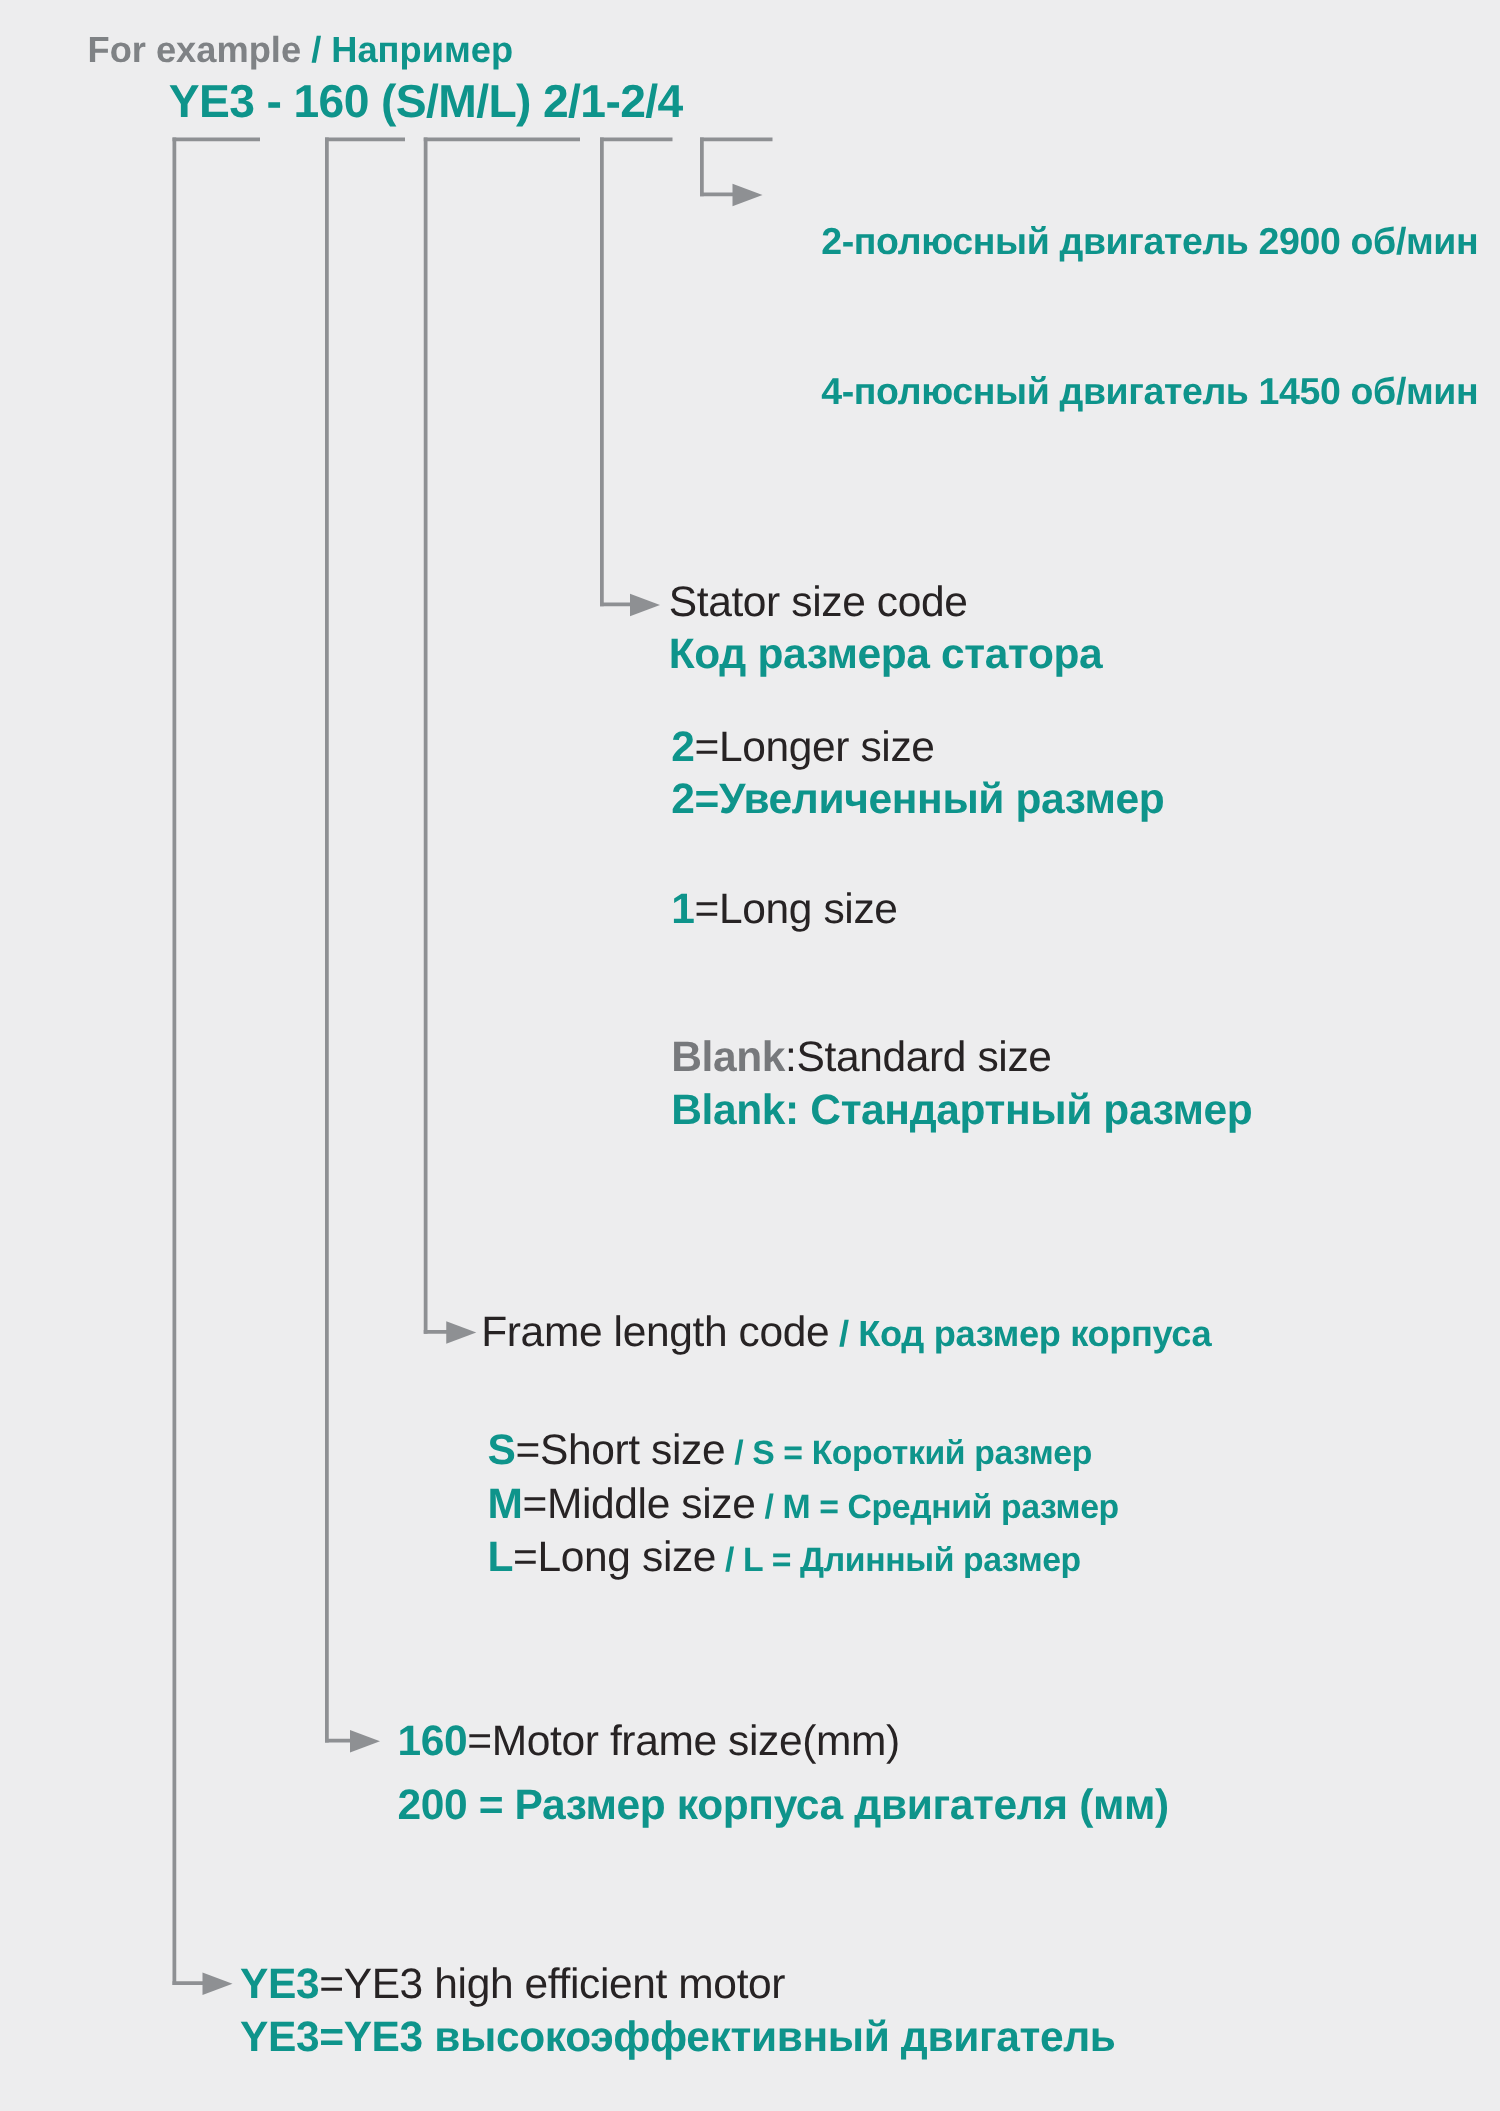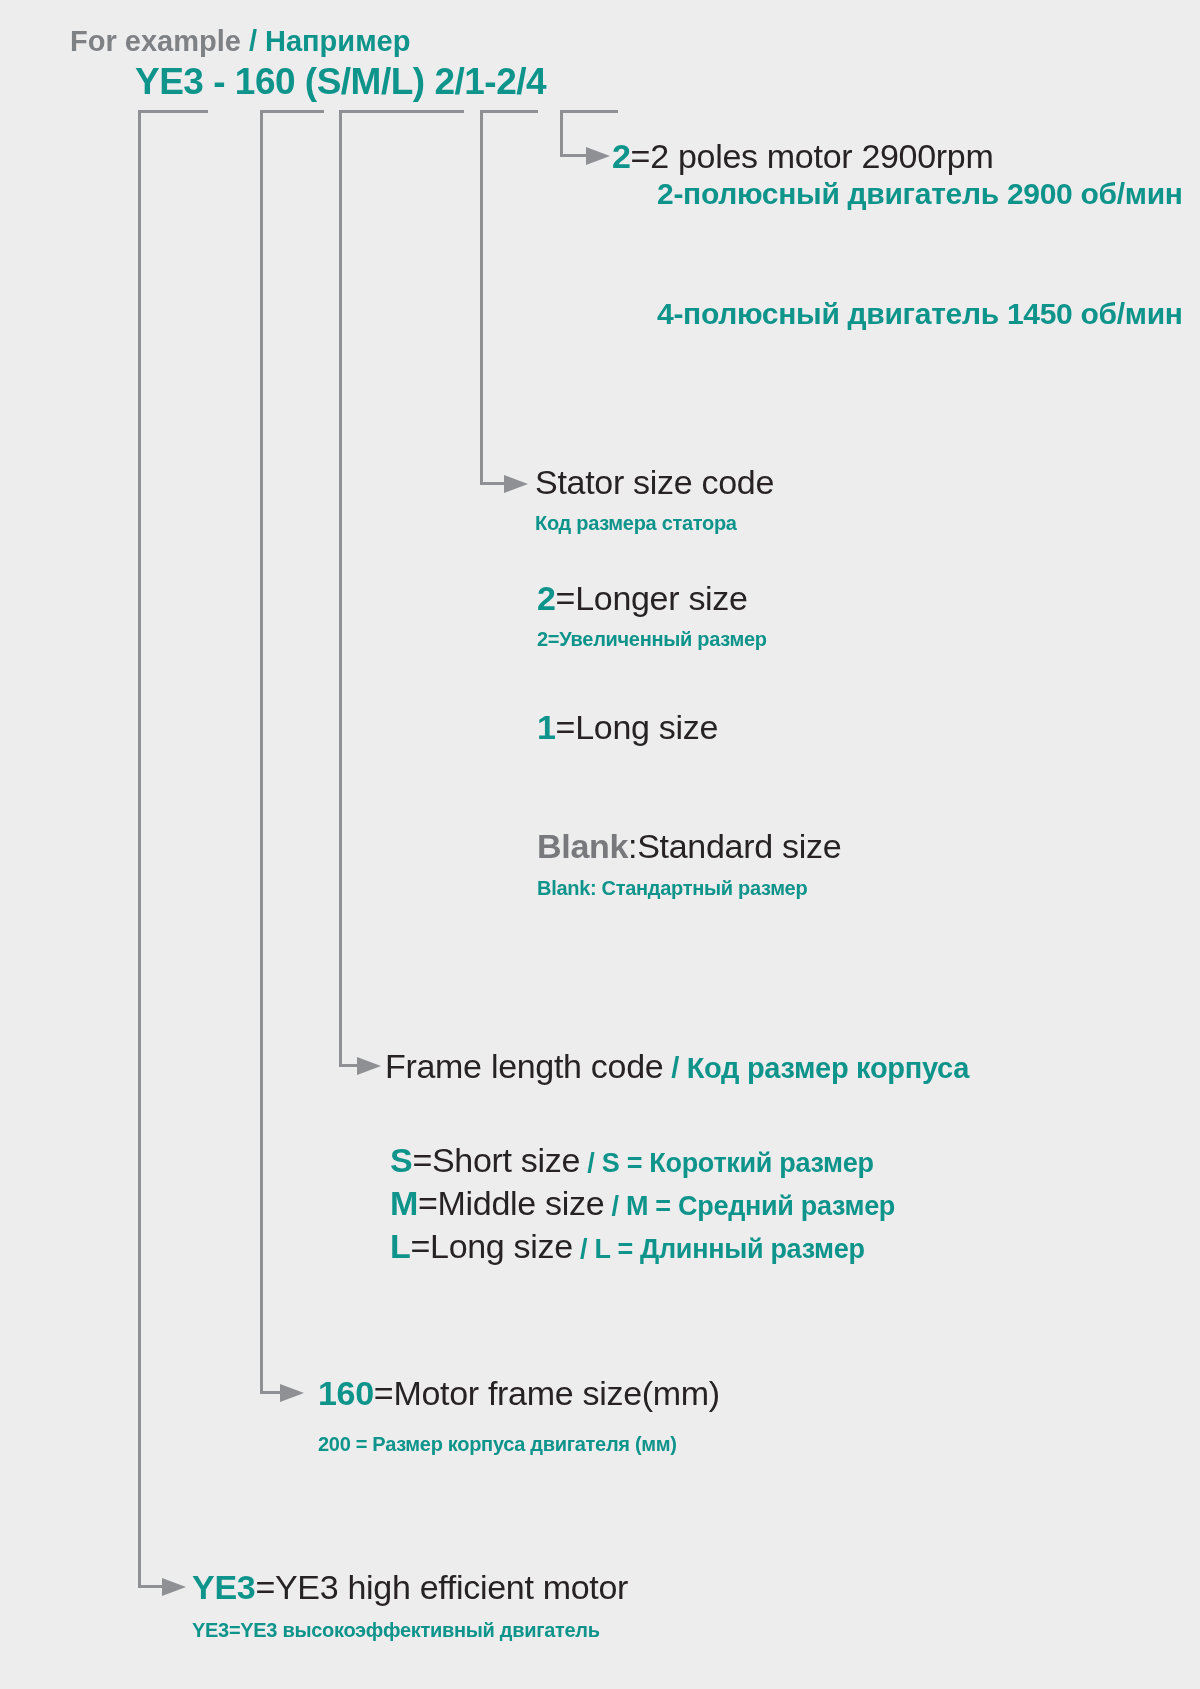--- a/index.html
+++ b/index.html
@@ -19,21 +19,21 @@
     position:absolute;
     transform:translateY(-50%);
     white-space:nowrap;
     line-height:1;
   }
   .en{ font-size:34px; color:#272324; letter-spacing:-0.3px; }
   .lead{ font-weight:700; color:#0e948b; }
   .lead-gray{ font-weight:700; color:#77797c; }
   .teal{ color:#0e948b; }
   .ru30{ font-size:30px; font-weight:700; color:#0e948b; letter-spacing:-0.3px; }
-  .ru28{ font-size:20px; font-weight:700; color:#0e948b; letter-spacing:-0.3px; }
+  .ru28{ font-size:34px; font-weight:700; color:#0e948b; letter-spacing:-0.3px; }
   .ru-inline29{ font-size:29px; font-weight:700; color:#0e948b; letter-spacing:-0.3px; }
   .ru-inline27{ font-size:27px; font-weight:700; color:#0e948b; letter-spacing:-0.3px; }
   .hdr{ font-size:29px; font-weight:700; color:#7f8285; }
   .code{ font-size:37px; font-weight:700; color:#0e948b; letter-spacing:-0.5px; }
   .line{ position:absolute; background:#8e9093; }
   .arr{
     position:absolute; width:0; height:0;
     border-left:24px solid #8e9093;
     border-top:9px solid transparent;
     border-bottom:9px solid transparent;
@@ -68,21 +68,20 @@
 
   <div class="line" style="left:299px;top:1064px;width:20px;height:3px;"></div>
   <div class="arr" style="left:317px;top:1056.5px;"></div>
 
   <div class="line" style="left:220px;top:1391px;width:22px;height:3px;"></div>
   <div class="arr" style="left:240px;top:1383.5px;"></div>
 
   <div class="line" style="left:98px;top:1585px;width:26px;height:3px;"></div>
   <div class="arr" style="left:122px;top:1577.5px;"></div>
 
-  <div class="t en" style="left:572px;top:156px;"><span class="lead">2</span><span>=2 poles motor 2900rpm</span></div>
   <div class="t ru30" style="left:617px;top:194px;">2-полюсный двигатель 2900 об/мин</div>
 
   <div class="t ru30" style="left:617px;top:314px;">4-полюсный двигатель 1450 об/мин</div>
 
   <div class="t en" style="left:495px;top:482px;">Stator size code</div>
   <div class="t ru28" style="left:495px;top:523px;">Код размера статора</div>
 
   <div class="t en" style="left:497px;top:598px;"><span class="lead">2</span><span>=Longer size</span></div>
   <div class="t ru28" style="left:497px;top:639px;">2=Увеличенный размер</div>
 

